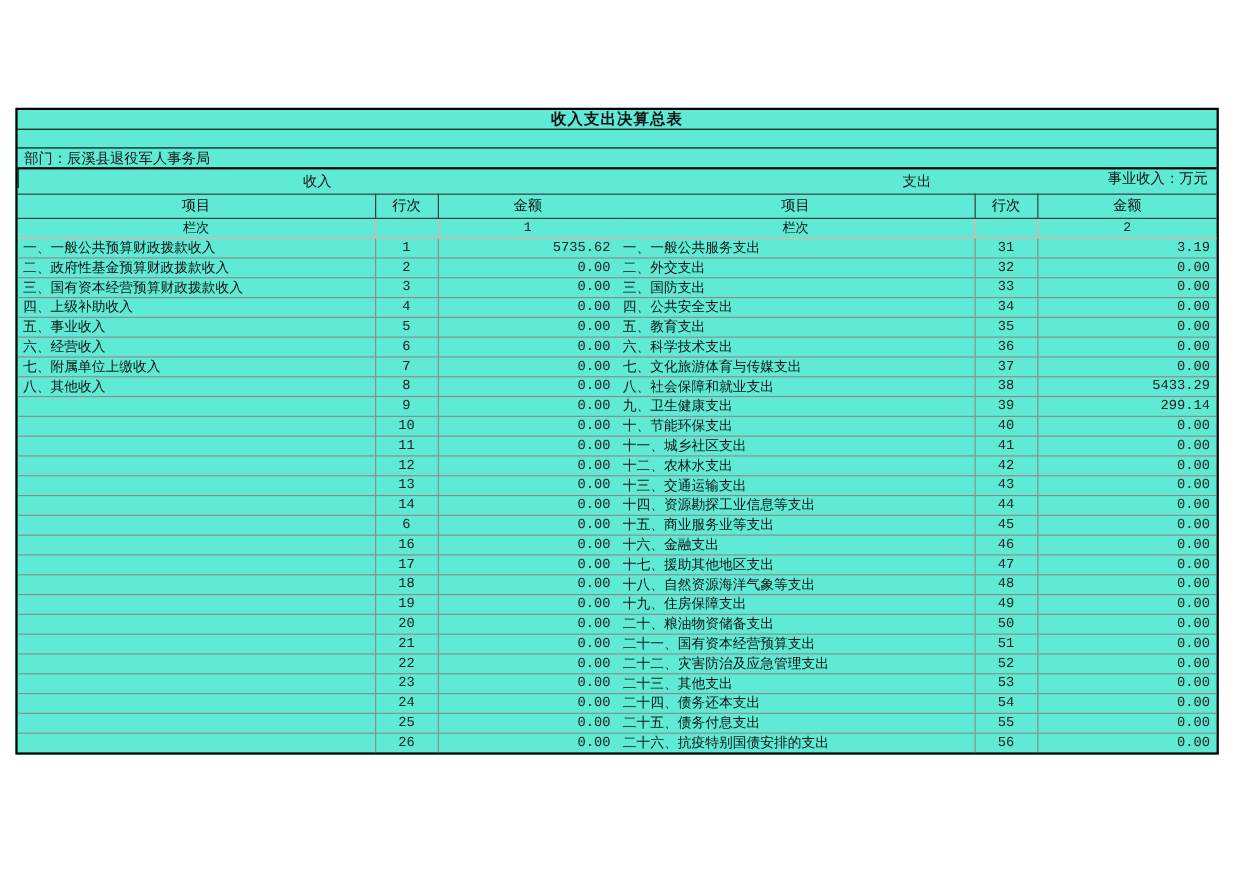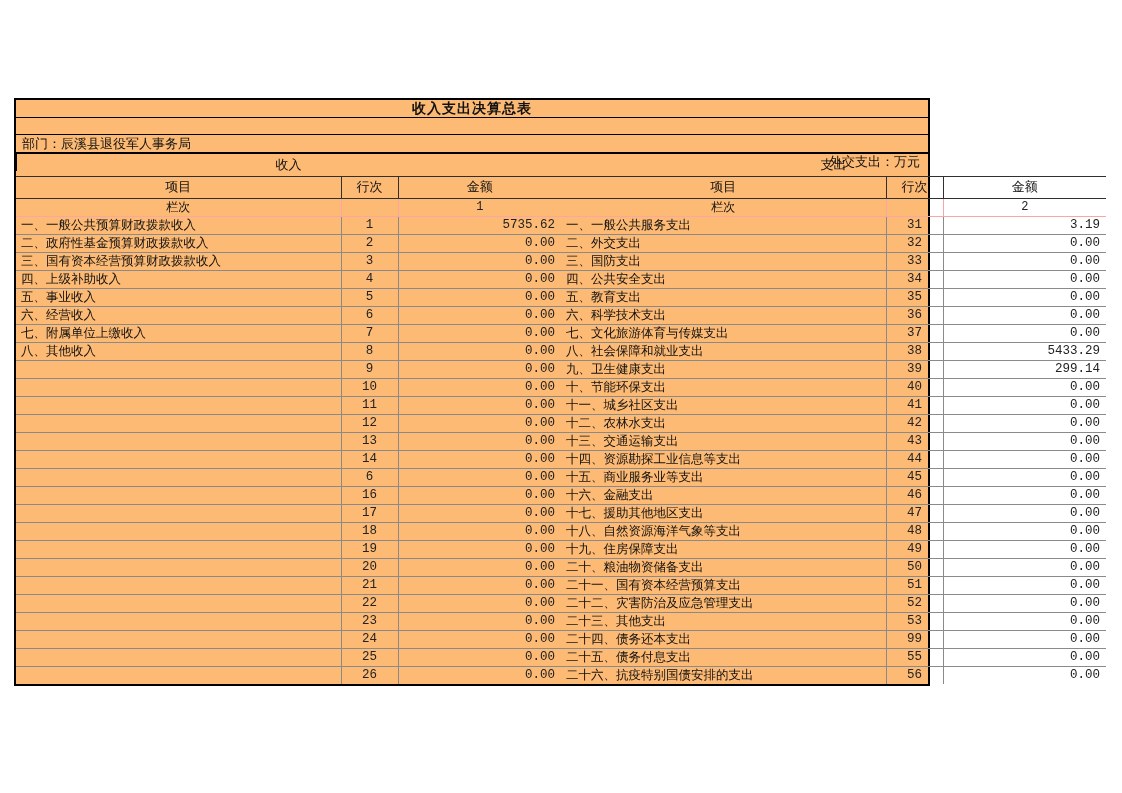--- a/index.html
+++ b/index.html
@@ -5,24 +5,24 @@
   * { margin:0; padding:0; box-sizing:border-box; }
   html,body { width:1122px; height:793px; background:#ffffff; overflow:hidden; }
   body {
     font-family: "Liberation Serif", "DejaVu Serif", serif;
     color:#111111;
     position:relative;
   }
   .sheet {
     position:absolute;
     left:14px; top:98px;
-    width:916px; height:588px;
+    width:1094px; height:588px;
     border:2px solid #000000;
     display:flex; flex-direction:column;
-    background:#fdba74;
+    background:#5eead4;
   }
   .title-row {
     height:18px;
     border-bottom:1px solid #000000;
     display:flex; align-items:center; justify-content:center;
     font-size:14px; font-weight:bold;
     letter-spacing:1px;
   }
   .meta-row { display:flex; border-bottom:1px solid #000000; }
   .meta-row.m1 { height:18px; }
@@ -88,21 +88,21 @@
 <div class="sheet">
 
   <div class="title-row">收入支出决算总表</div>
 
   <div class="meta-row m1">
     <div class="meta-left"></div>
   </div>
 
   <div class="meta-row m2">
     <div class="meta-left">部门：辰溪县退役军人事务局</div>
-    <div class="meta-right">外交支出：万元</div>
+    <div class="meta-right">事业收入：万元</div>
   </div>
 
   <div class="main">
 
     <table class="half left">
       <colgroup>
           <col class="c-item">
           <col class="c-line">
           <col class="c-amount">
         </colgroup>
@@ -391,21 +391,21 @@
           <td class="line">52</td>
           <td class="amount">0.00</td>
         </tr>
           <tr class="data-row">
           <td class="item">二十三、其他支出</td>
           <td class="line">53</td>
           <td class="amount">0.00</td>
         </tr>
           <tr class="data-row">
           <td class="item">二十四、债务还本支出</td>
-          <td class="line">99</td>
+          <td class="line">54</td>
           <td class="amount">0.00</td>
         </tr>
           <tr class="data-row">
           <td class="item">二十五、债务付息支出</td>
           <td class="line">55</td>
           <td class="amount">0.00</td>
         </tr>
           <tr class="data-row">
           <td class="item">二十六、抗疫特别国债安排的支出</td>
           <td class="line">56</td>

